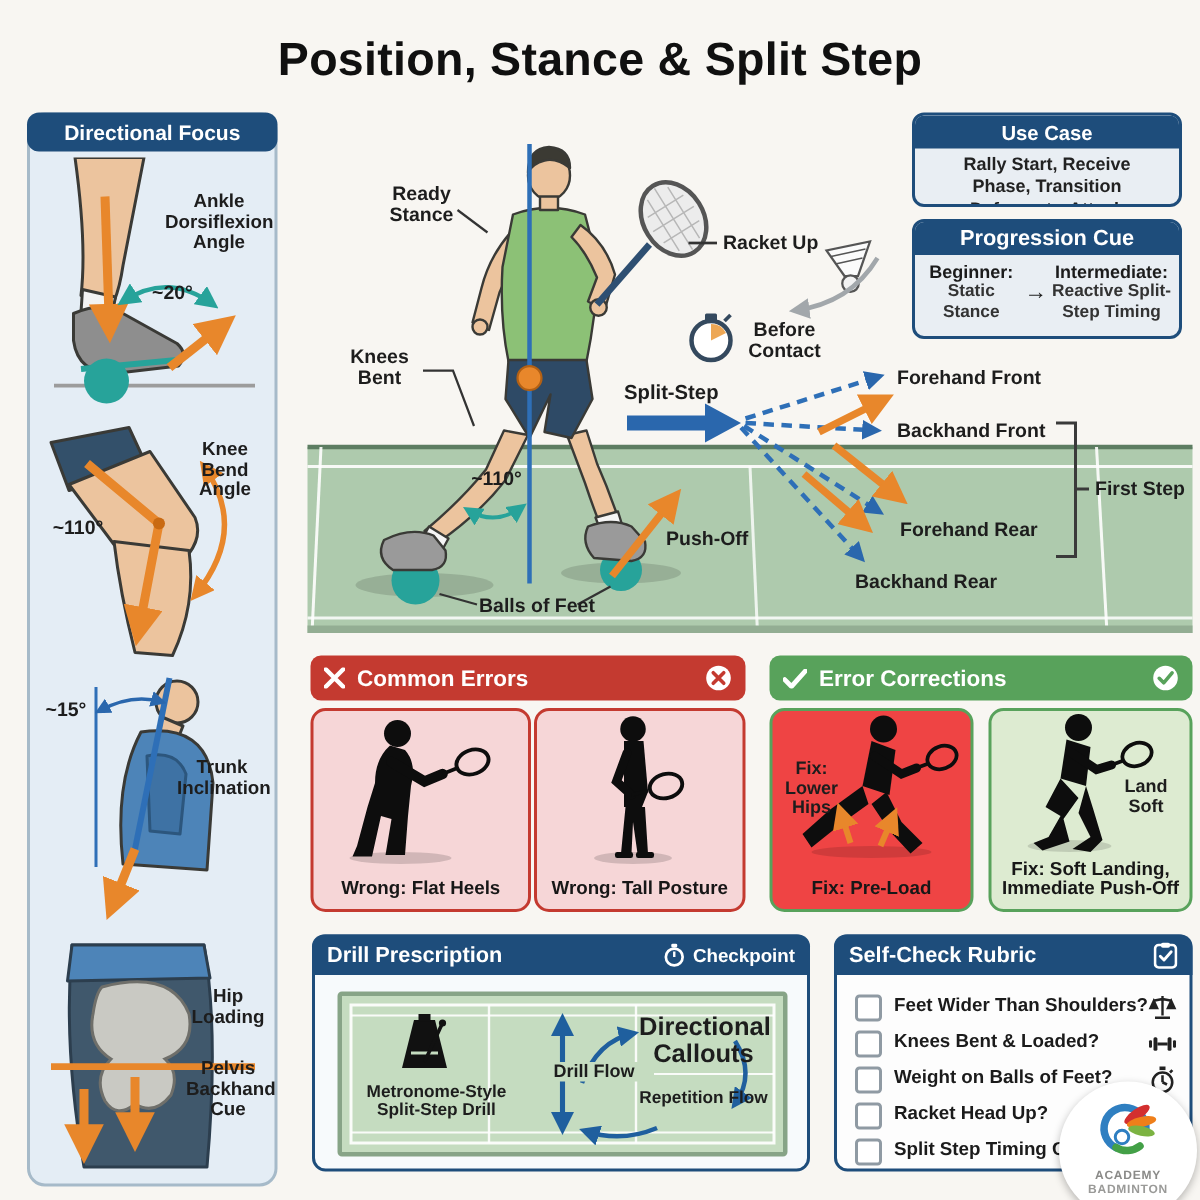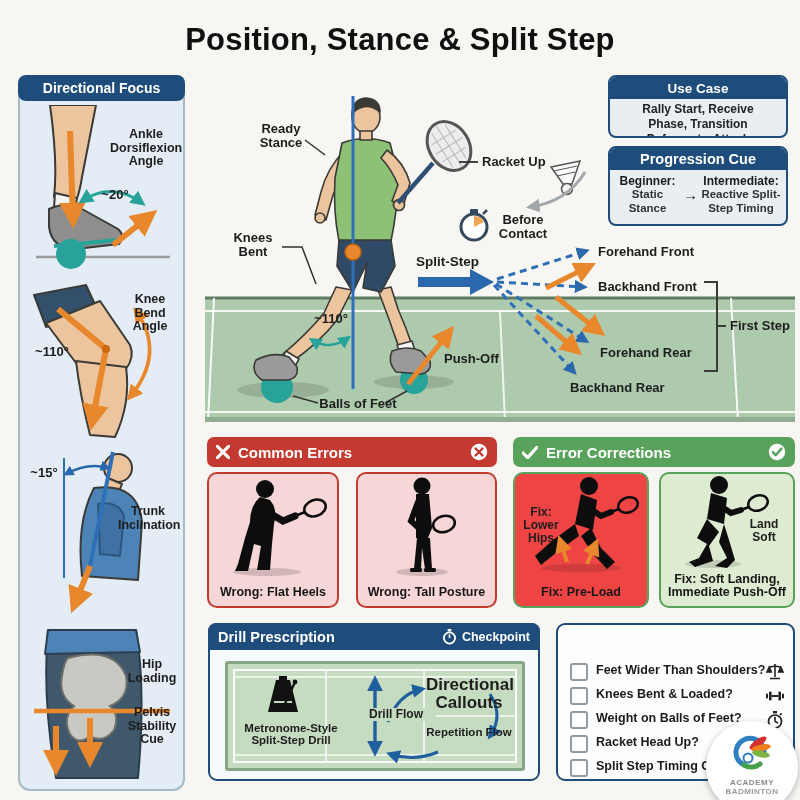--- a/index.html
+++ b/index.html
@@ -222,21 +222,21 @@
   <g stroke="#2c3e4e" stroke-width="2" stroke-linejoin="round">
     <path d="M30,12 L118,12 Q128,70 120,160 L38,160 Q24,80 30,12 Z" fill="#40586c"></path>
     <path d="M30,12 L118,12 L122,34 L27,36 Z" fill="#4d84b8"></path>
   </g>
   <path d="M50,40 Q96,28 108,58 Q112,80 92,88 Q102,97 96,112 Q85,126 72,118 Q60,128 52,116 Q44,100 56,88 Q40,78 44,58 Q46,44 50,40 Z" fill="#c9c9c3" stroke="#6f6f6a" stroke-width="2"></path>
   <line x1="16" y1="93" x2="152" y2="93" stroke="#e8872b" stroke-width="4.5"></line>
   <line x1="72" y1="100" x2="72" y2="142" stroke="#e8872b" stroke-width="6" marker-end="url(#mO)"></line>
   <line x1="38" y1="108" x2="38" y2="150" stroke="#e8872b" stroke-width="6" marker-end="url(#mO)"></line>
 </svg>
 <div class="lbl" style="left:124px;top:658px;width:56px;font-size:12.5px;z-index:2">Hip Loading</div>
-<div class="lbl" style="left:124px;top:706px;width:56px;font-size:12.5px;z-index:2">Pelvis Stability Cue</div>
+<div class="lbl" style="left:124px;top:706px;width:56px;font-size:12.5px;z-index:2">Pelvis Backhand Cue</div>
 
 <div class="info-panel" style="left:608px;top:75px;width:180px;height:63px">
   <div class="hdr info-hdr">
     <span>Use Case</span>
   </div>
   <div class="info-body">Rally Start, Receive Phase, Transition Defense-to-Attack</div>
 </div>
 
 <div class="info-panel" style="left:608px;top:146px;width:180px;height:80px">
   <div class="hdr info-hdr" style="font-size:14.5px">
@@ -258,21 +258,21 @@
 <div class="card-panel-hdr" style="left:207px;top:437px;width:290px;background:#c43a30">
   <svg width="14" height="14" viewBox="0 0 12 12" style="margin-right:8px">
       <path d="M1,1 L11,11 M11,1 L1,11" stroke="#fff" stroke-width="2.6" stroke-linecap="round"></path>
     </svg>
   <span>Common Errors</span>
   <svg width="18" height="18" viewBox="0 0 18 18" style="margin-left:auto">
       <circle cx="9" cy="9" r="8.2" fill="#fff"></circle>
       <path d="M5.5,5.5 L12.5,12.5 M12.5,5.5 L5.5,12.5" stroke="#c43a30" stroke-width="2.4" stroke-linecap="round"></path>
     </svg>
 </div>
-<div class="sil-card" style="left:207px;top:472px;width:132px;height:136px;background:#f6d6d7;border:2px solid #c43a30">
+<div class="sil-card" style="left:207px;top:472px;width:147px;height:136px;background:#f6d6d7;border:2px solid #c43a30">
   <svg width="135" height="104" viewBox="0 0 135 104">
     <ellipse cx="58" cy="98" rx="34" ry="4" fill="#000" opacity=".15"></ellipse>
     <g fill="#0d0d0d">
       <circle cx="56" cy="15" r="9"></circle>
       <path d="M51,23 Q41,32 41,48 L36,64 L29,90 L26,97 L39,97 L45,70 L52,72 L48,96 L61,96 L63,70 L65,50 Q69,35 61,26 Z"></path>
       <path d="M52,34 L74,47 L86,42" fill="none" stroke="#0d0d0d" stroke-width="7" stroke-linecap="round"></path>
     </g>
     <line x1="86" y1="42" x2="96" y2="38" stroke="#0d0d0d" stroke-width="2.5"></line>
     <ellipse cx="106" cy="34" rx="11" ry="8" transform="rotate(-20 106 34)" fill="none" stroke="#0d0d0d" stroke-width="2.6"></ellipse>
   </svg>
@@ -376,20 +376,28 @@
       <path d="M210,88 Q186,98 162,90" fill="none" stroke="#1f5f9e" stroke-width="3" marker-end="url(#mN)"></path>
     </svg>
     <div class="lbl" style="left:8px;top:58px;width:110px;font-size:11.5px">Metronome-Style Split-Step Drill</div>
     <div class="lbl" style="left:128px;top:44px;width:80px;font-size:12px;background:#c5dcc0">Drill Flow</div>
     <div class="lbl" style="left:198px;top:12px;width:86px;font-size:17px">Directional Callouts</div>
     <div class="lbl" style="left:198px;top:62px;width:86px;font-size:11.5px">Repetition Flow</div>
   </div>
 </div>
 
 <div class="bot-panel" style="left:556px;top:623px;width:239px;height:158px;background:#fdfdfd">
+  <div class="bot-hdr">
+    <span>Self-Check Rubric</span>
+    <svg width="16" height="18" viewBox="0 0 16 18" style="margin-left:auto">
+      <rect x="1" y="2" width="14" height="15" rx="2.5" fill="none" stroke="#fff" stroke-width="1.8"></rect>
+      <rect x="5" y="0.5" width="6" height="3.4" rx="1.2" fill="#fff"></rect>
+      <path d="M4.5,9.5 L7,12 L11.8,6.5" stroke="#fff" stroke-width="1.9" fill="none" stroke-linecap="round" stroke-linejoin="round"></path>
+    </svg>
+  </div>
   <div class="rub-row" style="top:38px">
     <div class="rub-box"></div>
     <div class="rub-lab">Feet Wider Than Shoulders?</div>
   </div>
   <svg class="rub-ic" style="top:37px" viewBox="0 0 20 20">
     <g stroke="#222" stroke-width="1.6" fill="none">
         <path d="M10,2 V15 M5,16.5 H15 M10,4 L4,5.2 M10,4 L16,5.2"></path>
         <path d="M2,10 H6.4 L4.2,5.2 Z M13.6,10 H18 L15.8,5.2 Z" fill="#222"></path>
       </g>
   </svg>

